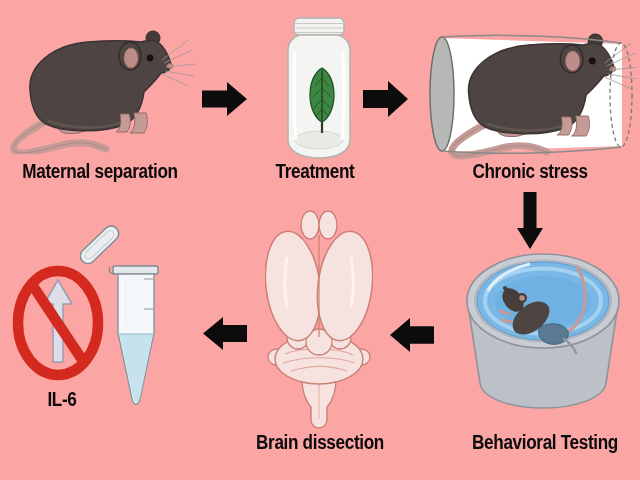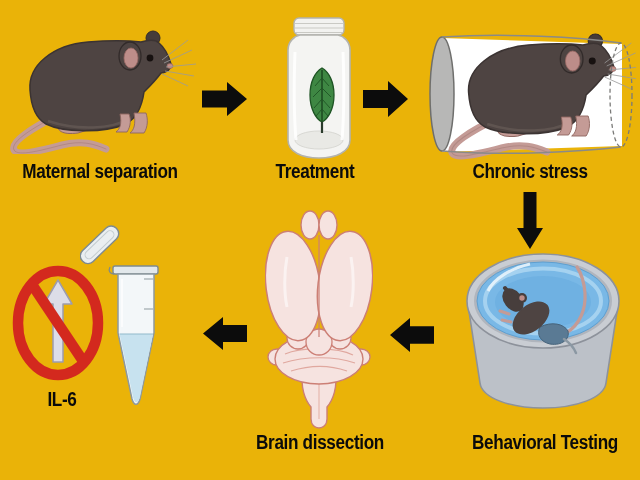--- a/index.html
+++ b/index.html
@@ -1,17 +1,17 @@
 <!DOCTYPE html>
 <html><head>
 <meta charset="utf-8">
 <style>
   html,body{margin:0;padding:0;background:#ffffff;}
   .canvas{
-    position:relative;width:640px;height:480px;background:#eab308;overflow:hidden;
+    position:relative;width:640px;height:480px;background:#fca5a5;overflow:hidden;
     font-family:"Liberation Sans",sans-serif;
   }
   .abs{position:absolute;}
   .step-label{
     position:absolute;
     font-weight:700;font-size:19.5px;line-height:22px;color:#0b0b0b;
     white-space:nowrap;letter-spacing:-0.4px;
     transform:translateX(-50%) scaleX(0.88);
   }
   svg{display:block;}

